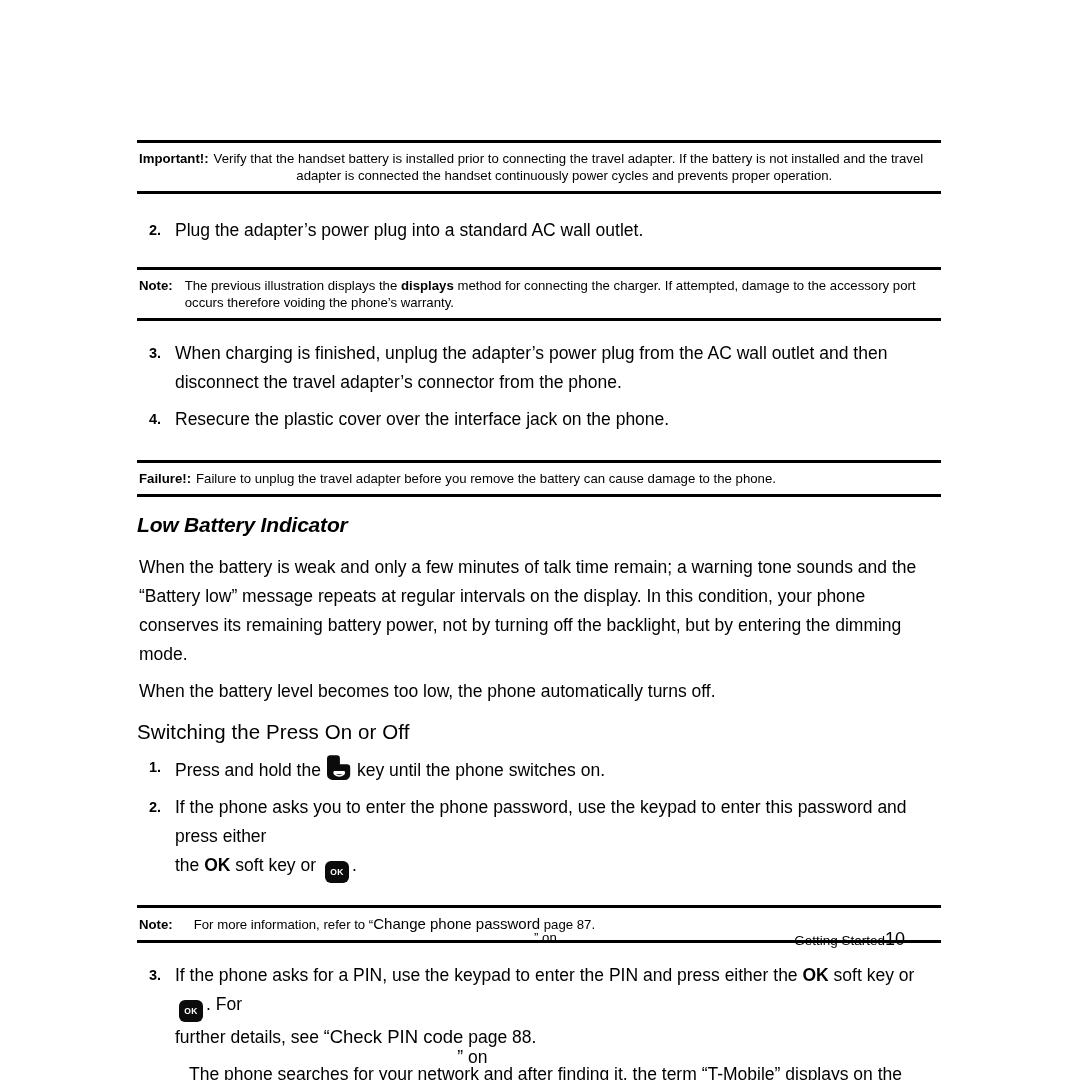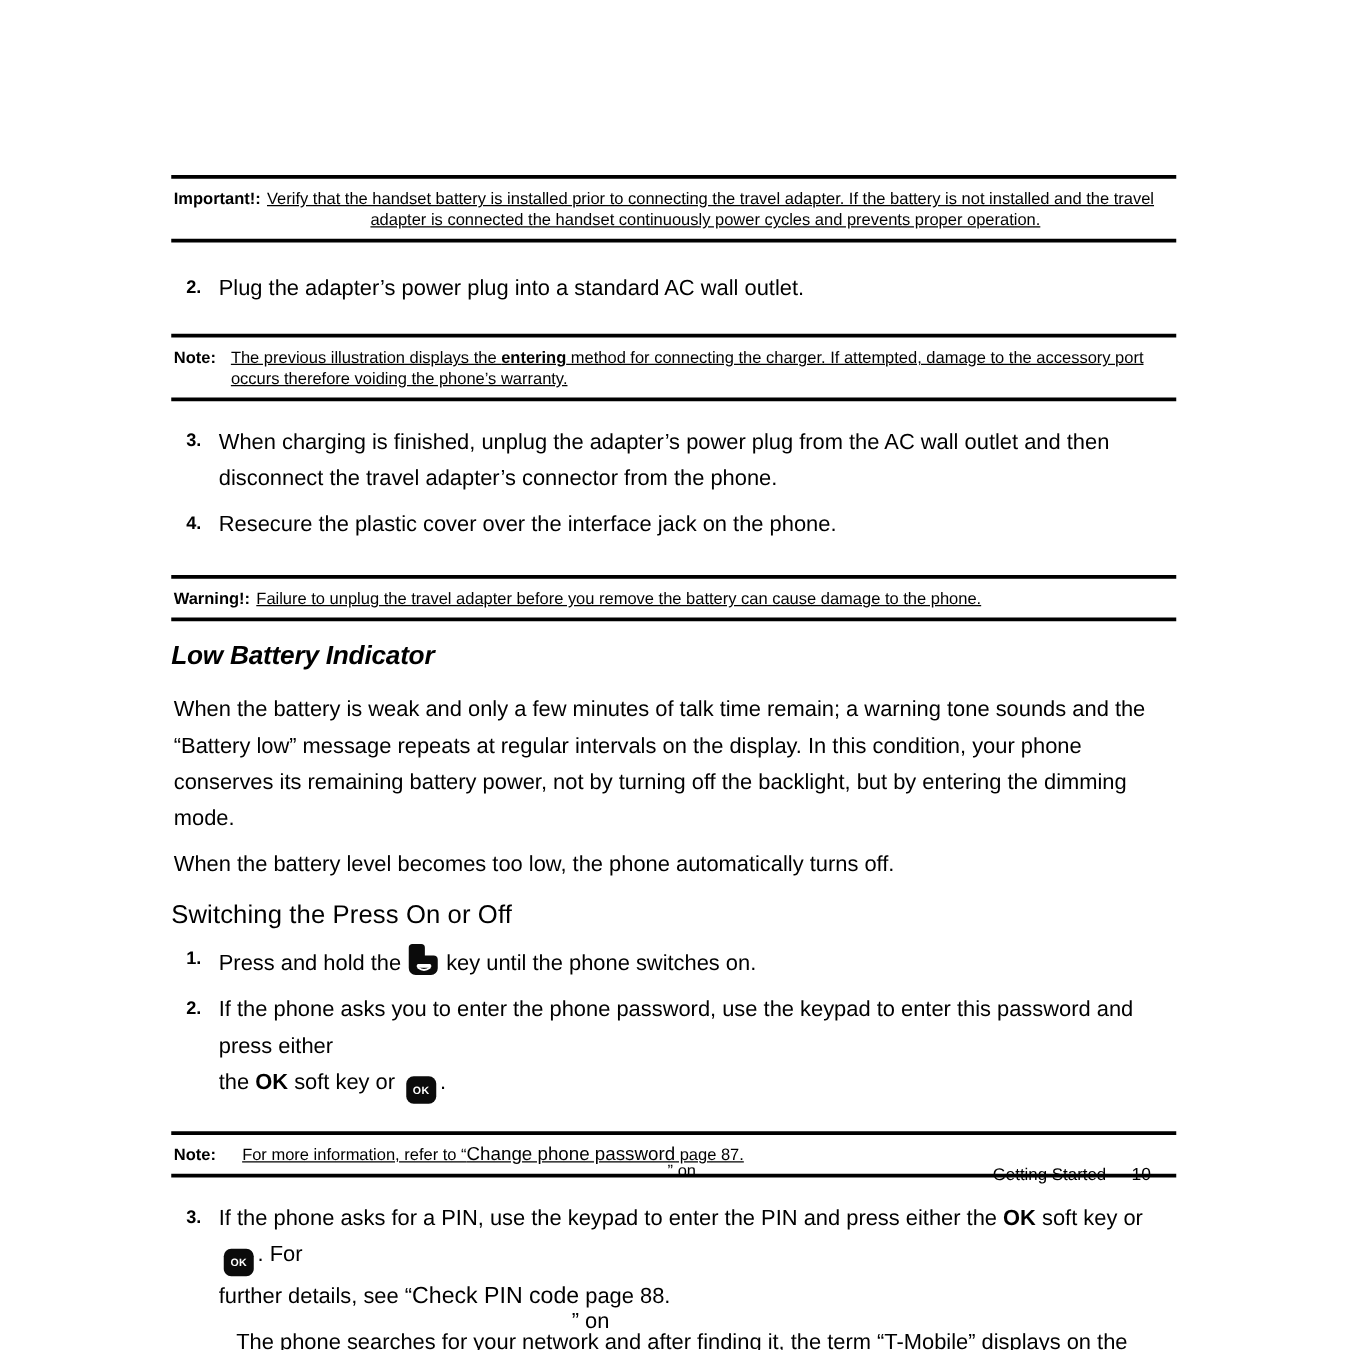--- a/index.html
+++ b/index.html
@@ -46,21 +46,20 @@
     font-size: 13.2px;
     line-height: 17px;
     white-space: nowrap;
     flex: 0 0 auto;
     padding-right: 5px;
   }
   .callout-body {
     font-size: 13.2px;
     line-height: 17px;
     flex: 1 1 auto;
-    text-decoration: underline;
   }
   .callout-body b { font-weight: bold; }
 
   .callout.important { }
   .callout.note { }
   .callout.warning { }
 
   
   .step {
     display: flex;
@@ -162,22 +161,22 @@
     width: 804px;
     display: flex;
     justify-content: flex-end;
     align-items: baseline;
     font-size: 13.5px;
     line-height: 18px;
   }
   .footer-chapter { }
   .footer-page {
     width: 56px;
-    text-align: center;
-    font-size: 14px;
+    text-align: left;
+    font-size: 18px;
   }
 
   .sp-8  { height: 8px; }
   .sp-12 { height: 12px; }
   .sp-16 { height: 16px; }
   .sp-18 { height: 18px; }
   .sp-22 { height: 22px; }
   .sp-26 { height: 26px; }
 </style>
 </head>
@@ -201,21 +200,21 @@
     <div class="step">
       <span class="step-num">2.</span>
       <span class="step-text">Plug the adapter’s power plug into a standard AC wall outlet.</span>
     </div>
 
     <div class="sp-22"></div>
 
     <div class="callout note">
       <div class="callout-row">
         <span class="callout-label">Note:</span>
-        <span class="callout-body" style="padding-left:7px;"><span>The previous illustration displays the </span><b>entering</b><span> method for connecting the charger. If attempted, damage to the accessory port occurs therefore voiding the phone’s warranty.</span></span>
+        <span class="callout-body" style="padding-left:7px;"><span>The previous illustration displays the </span><b>displays</b><span> method for connecting the charger. If attempted, damage to the accessory port occurs therefore voiding the phone’s warranty.</span></span>
       </div>
     </div>
 
     <div class="sp-18"></div>
 
     <div class="step">
       <span class="step-num">3.</span>
       <span class="step-text">When charging is finished, unplug the adapter’s power plug from the AC wall outlet and then disconnect the travel adapter’s connector from the phone.</span>
     </div>
 
@@ -223,21 +222,21 @@
 
     <div class="step">
       <span class="step-num">4.</span>
       <span class="step-text">Resecure the plastic cover over the interface jack on the phone.</span>
     </div>
 
     <div class="sp-26"></div>
 
     <div class="callout warning">
       <div class="callout-row">
-        <span class="callout-label">Warning!:</span>
+        <span class="callout-label">Failure!:</span>
         <span class="callout-body">Failure to unplug the travel adapter before you remove the battery can cause damage to the phone.</span>
       </div>
     </div>
 
     <div class="sp-16"></div>
 
     <div class="h-sub">Low Battery Indicator</div>
 
     <div class="sp-16"></div>
 

